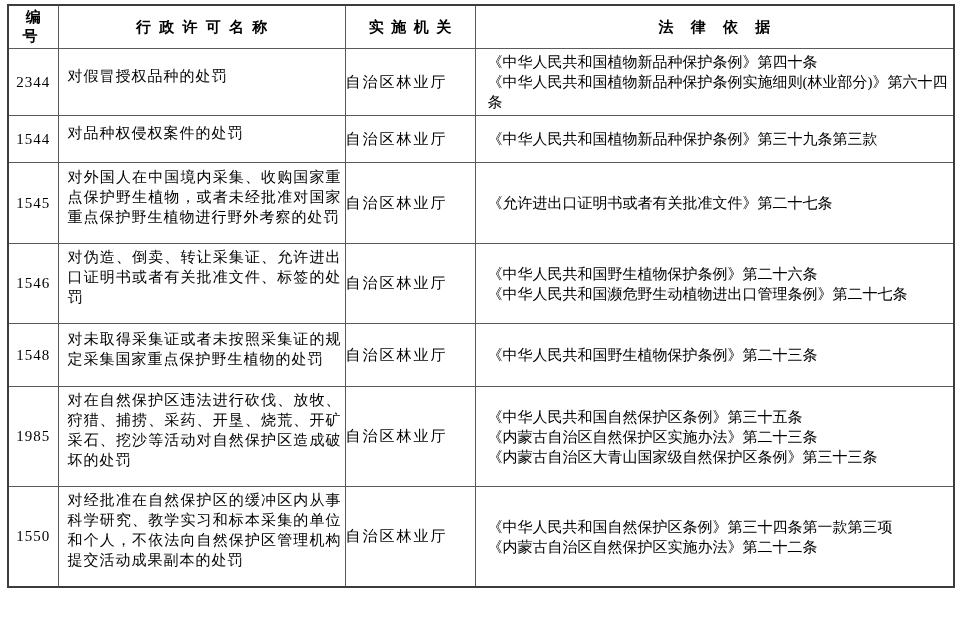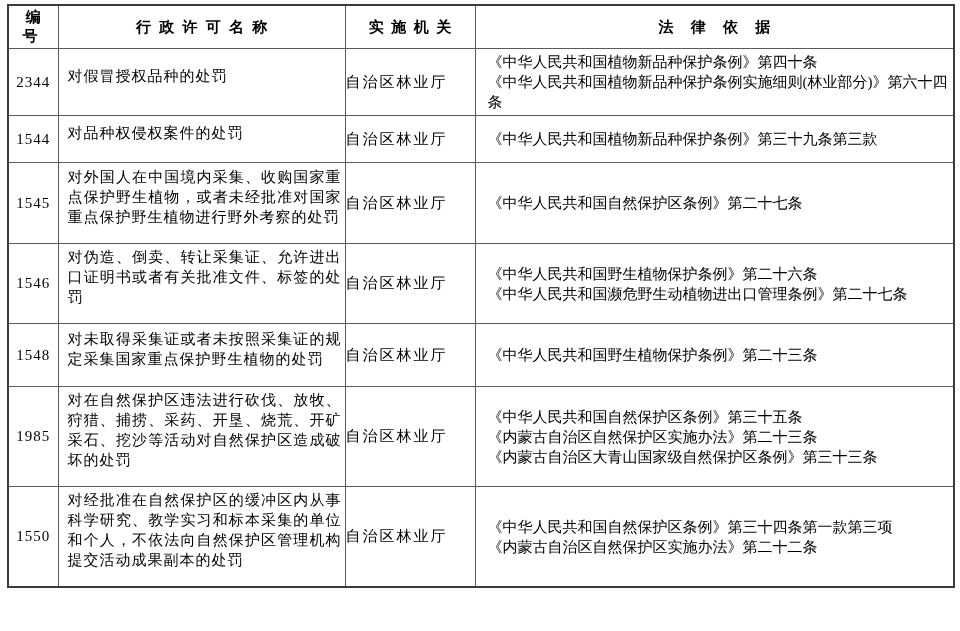--- a/index.html
+++ b/index.html
@@ -109,21 +109,21 @@
         <tr>
           <td class="c-id">1544</td>
           <td class="c-name">对品种权侵权案件的处罚</td>
           <td class="c-agency">自治区林业厅</td>
           <td class="c-legal">《中华人民共和国植物新品种保护条例》第三十九条第三款</td>
         </tr>
         <tr>
           <td class="c-id">1545</td>
           <td class="c-name">对外国人在中国境内采集、收购国家重点保护野生植物，或者未经批准对国家重点保护野生植物进行野外考察的处罚</td>
           <td class="c-agency">自治区林业厅</td>
-          <td class="c-legal">《中华人民共和国自然保护区条例》第二十七条</td>
+          <td class="c-legal">《允许进出口证明书或者有关批准文件》第二十七条</td>
         </tr>
         <tr>
           <td class="c-id">1546</td>
           <td class="c-name">对伪造、倒卖、转让采集证、允许进出口证明书或者有关批准文件、标签的处罚</td>
           <td class="c-agency">自治区林业厅</td>
           <td class="c-legal">《中华人民共和国野生植物保护条例》第二十六条
 《中华人民共和国濒危野生动植物进出口管理条例》第二十七条</td>
         </tr>
         <tr>
           <td class="c-id">1548</td>

